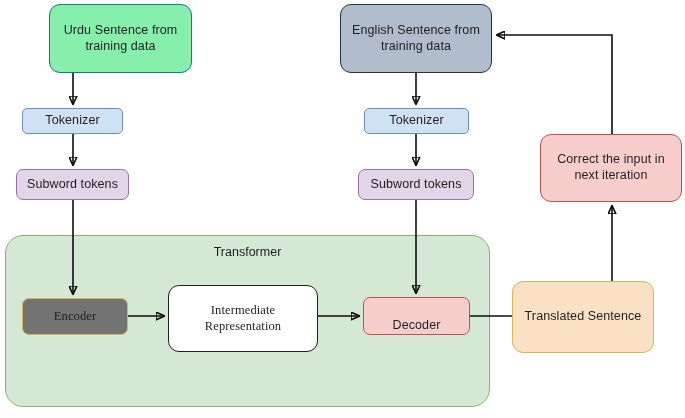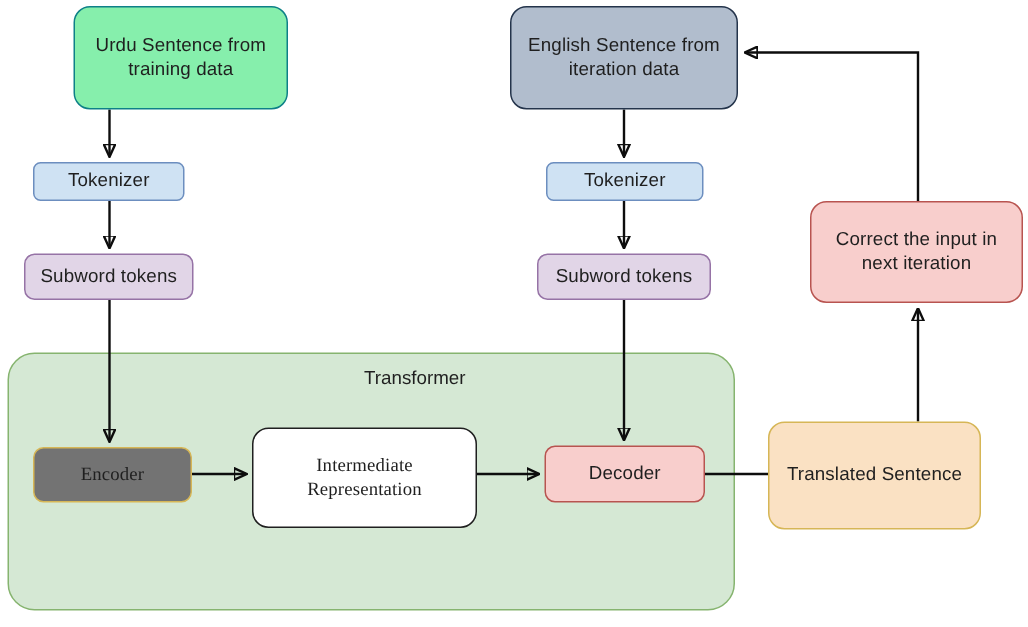--- a/index.html
+++ b/index.html
@@ -83,40 +83,40 @@
   .n-intermediate {
     left: 168px; top: 285px; width: 150px; height: 67px;
     background: #ffffff; border: 1.6px solid #1f1f1f;
     border-radius: 11px;
     font-family: Liberation Serif, serif;
   }
   .n-decoder {
     left: 363px; top: 297px; width: 107px; height: 38px;
     background: #f8cecc; border: 1.3px solid #b85450;
     border-radius: 7px;
+    align-items: flex-end;
   }
 
   
   .container-transformer {
     position: absolute;
     left: 5px; top: 235px; width: 485px; height: 172px;
     background: #d5e8d4;
     border: 1.4px solid #86b46f;
     border-radius: 18px;
     box-sizing: border-box;
     z-index: 1;
   }
   .container-label {
     position: absolute;
     left: 5px; top: 245px; width: 485px;
     text-align: center;
     font-size: 12.5px;
     color: #1f1f1f;
     z-index: 2;
-    margin-left: 29px;
   }
 
   
   svg.edges {
     position: absolute;
     left: 0; top: 0;
     width: 685px; height: 418px;
     z-index: 2;
     pointer-events: none;
   }
@@ -155,21 +155,21 @@
 
     <path d="M612,281 L612,206" marker-end="url(#ah)"></path>
     <path d="M612,134 L612,35 L497,35" marker-end="url(#ah)"></path>
   </svg>
 
   <div class="node n-urdu">
     <span>Urdu Sentence from training data</span>
   </div>
 
   <div class="node n-english">
-    <span>English Sentence from iteration data</span>
+    <span>English Sentence from training data</span>
   </div>
 
   <div class="node n-tok-l">
     <span>Tokenizer</span>
   </div>
 
   <div class="node n-tok-r">
     <span>Tokenizer</span>
   </div>
 

